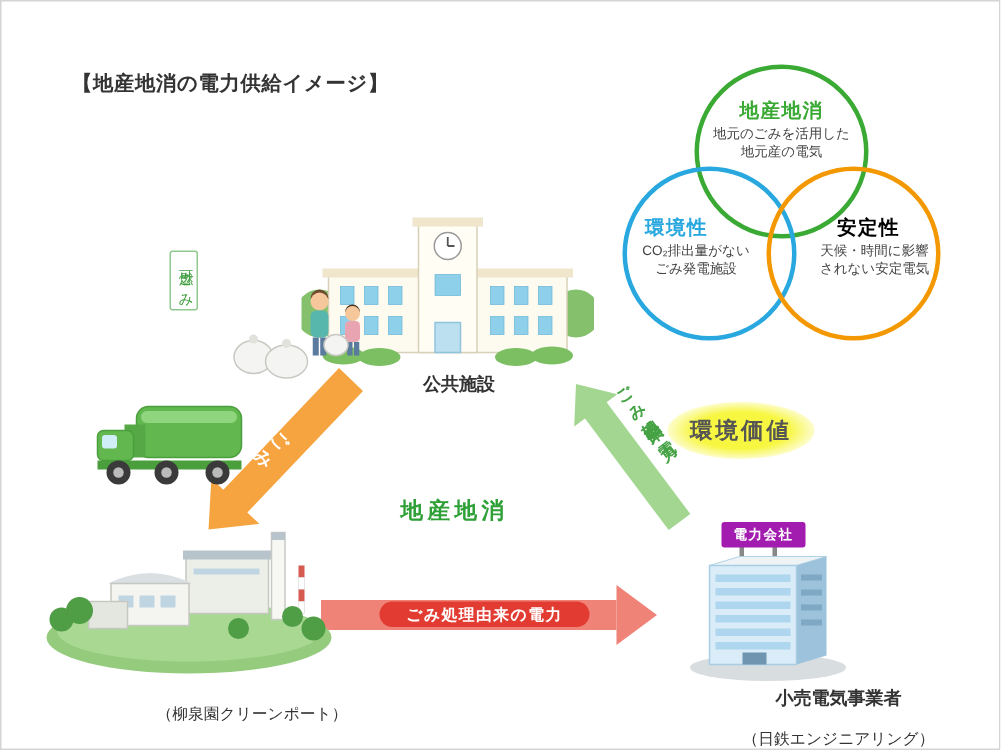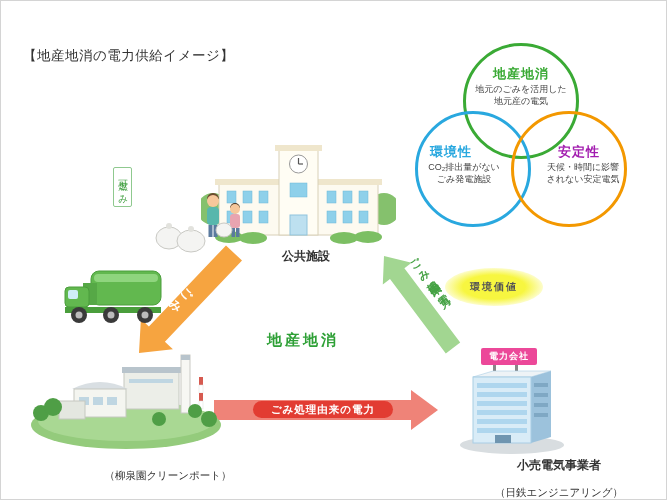--- a/index.html
+++ b/index.html
@@ -5,69 +5,69 @@
   *{margin:0;padding:0;box-sizing:border-box}
   html,body{background:#fff}
   #canvas{
     position:relative;width:667px;height:500px;background:#fff;
     border:1px solid #d4d4d4;overflow:hidden;
     font-family:"Liberation Sans","DejaVu Sans",sans-serif;color:#333;
   }
   .abs{position:absolute}
   .center{text-align:center}
   .pre{white-space:pre-line}
-  .title{left:22px;top:46px;font-size:13.5px;font-weight:normal;color:#333;letter-spacing:.5px}
+  .title{left:47px;top:46px;font-size:13.5px;font-weight:bold;color:#333;letter-spacing:.5px}
   
   .venn{border-radius:50%;width:116px;height:116px;background:transparent;border:3px solid}
   .venn.g{left:462px;top:42px;border-color:#3aaa35}
   .venn.b{left:414px;top:110px;border-color:#29a8df}
   .venn.o{left:510px;top:110px;border-color:#f39800}
   .venn-title{font-weight:bold;font-size:13px;letter-spacing:1px}
   .venn-desc{font-size:9px;line-height:1.35;color:#444}
   .vt-g{left:470px;top:64px;width:100px;color:#3aaa35}
   .vd-g{left:458px;top:82px;width:124px}
   .vt-b{left:408px;top:142px;width:84px;color:#29a8df}
   .vd-b{left:408px;top:160px;width:110px}
-  .vt-o{left:536px;top:142px;width:84px;color:#a21caf}
+  .vt-o{left:536px;top:142px;width:84px;color:#000000}
   .vd-o{left:528px;top:160px;width:108px}
   
   .node-label{font-size:12px;font-weight:700;color:#333}
   .node-sub{font-size:10.5px;color:#333;margin-top:12px}
   .lbl-school{left:255px;top:247px;width:100px}
   .cap-plant{left:92px;top:456px;width:150px}
   .cap-retail{left:478px;top:456px;width:160px}
   
   .tag-burnable{
     left:112px;top:166px;writing-mode:vertical-rl;font-size:9.5px;letter-spacing:2px;
     color:#3f9e3f;background:#fff;border:1px solid #8fc98f;border-radius:2px;padding:4px 2px;
   }
   .badge-local{left:266px;top:330px;font-size:15px;font-weight:bold;color:#2ea036;letter-spacing:3px}
   .badge-env{
     left:444px;top:267px;width:98px;height:38px;border-radius:50%;
     display:flex;align-items:center;justify-content:center;
     background:radial-gradient(ellipse at center,#f7f640 0%,#f7f640 45%,rgba(247,246,64,0) 80%);
-    font-size:10px;font-weight:bold;color:#555;letter-spacing:2px;
+    font-size:15px;font-weight:bold;color:#555;letter-spacing:2px;
   }
   
   .waste-rot{
     left:188px;top:277px;writing-mode:vertical-rl;transform:rotate(43deg);transform-origin:top left;
     color:#fff;font-weight:bold;font-size:12px;letter-spacing:2px;
   }
   .power-up-rot{
     left:401px;top:258px;writing-mode:vertical-rl;transform:rotate(-37deg);transform-origin:top left;
     color:#45a244;font-weight:bold;font-size:11px;letter-spacing:1px;
   }
   .power-right-label{
     left:252px;top:400px;width:140px;height:17px;border-radius:9px;background:#e23c32;
     color:#fff;font-size:10.5px;font-weight:bold;display:flex;align-items:center;justify-content:center;
     letter-spacing:1px;
   }
   
   .sign{
-    left:480px;top:347px;width:56px;height:17px;background:#ec4899;border-radius:2px;
+    left:480px;top:347px;width:56px;height:17px;background:#a21caf;border-radius:2px;
     color:#fff;font-size:9px;font-weight:bold;display:flex;align-items:center;justify-content:center;
     letter-spacing:1px;
   }
   svg{display:block}
 </style>
 </head>
 <body>
 
 <div id="canvas">
 

